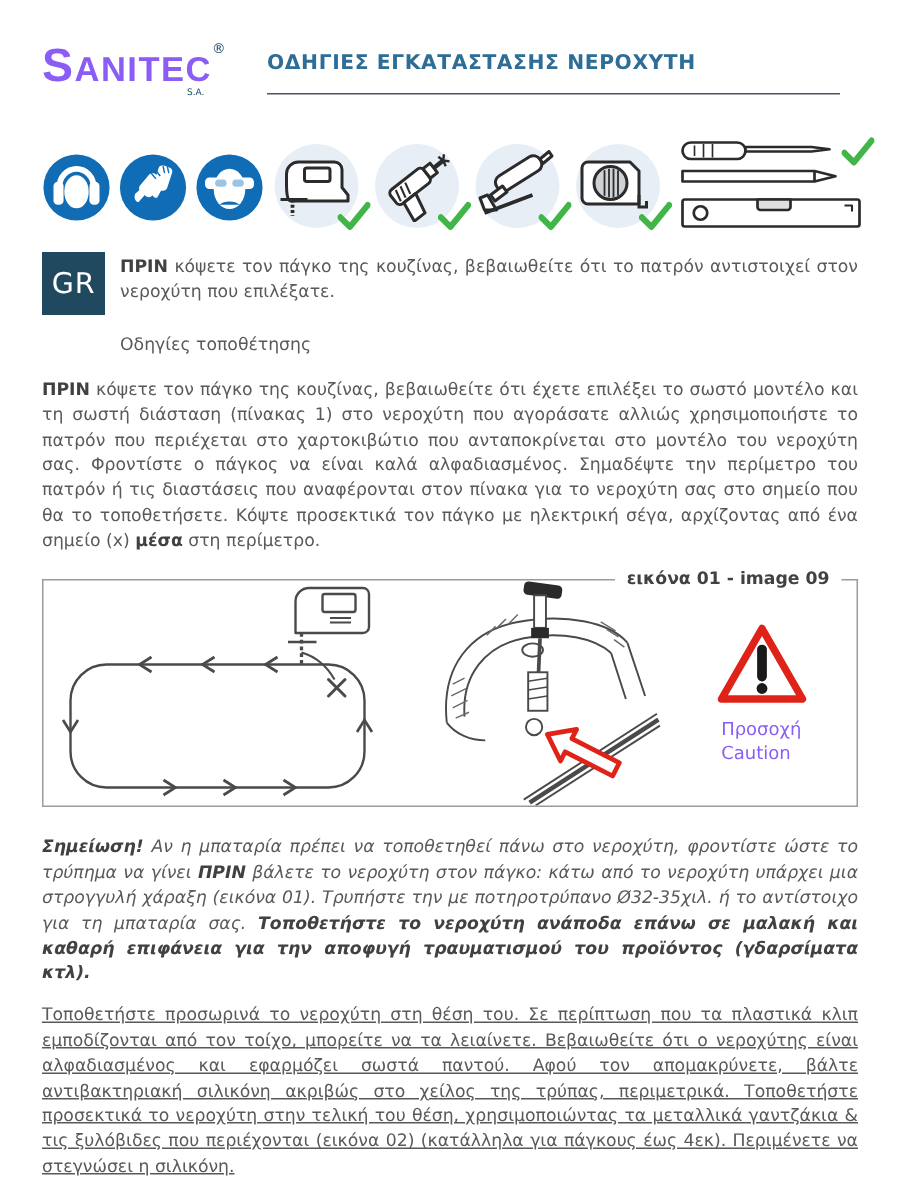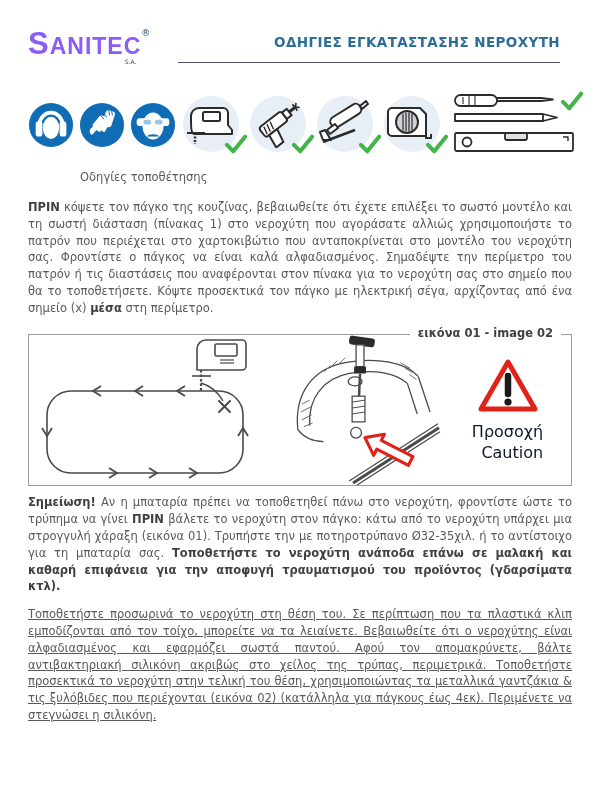--- a/index.html
+++ b/index.html
@@ -7,21 +7,21 @@
   body { font-family:"DejaVu Sans","Liberation Sans",sans-serif; }
   .page { position:relative; width:600px; height:800px; background:#fff; padding:26px 28px 0 28px; overflow:hidden; }
 
   
   .header { position:relative; height:58px; }
   .logo-wrap { position:absolute; left:0; top:0; color:#1d4a66; }
   .logo-text { display:inline-block; font-family:Liberation Sans, sans-serif; font-weight:bold; font-size:23px; letter-spacing:1px; color:#8b5cf6; }
   .logo-text::first-letter { font-size:31px; }
   .logo-reg { font-size:9px; vertical-align:top; position:relative; top:2px; }
   .logo-sa { display:block; font-size:6px; text-align:right; margin-top:-4px; padding-right:14px; color:#1d4a66; }
-  .doc-title { position:absolute; left:150px; right:12px; top:8px; text-align:right; color:#2d6d96; font-weight:bold; font-size:13.5px; letter-spacing:.4px; }
+  .doc-title { position:absolute; left:150px; right:12px; top:8px; text-align:left; color:#2d6d96; font-weight:bold; font-size:13.5px; letter-spacing:.4px; }
   .header-rule { position:absolute; left:150px; right:12px; top:36px; border-top:1.5px solid #4b5563; }
 
   
   .prec-heading { margin-top:14px; font-size:13.5px; color:#6d6e71; }
   .icons-row { margin-top:8px; height:66px; display:flex; align-items:center; gap:5px; }
   .safety-ic { width:46px; height:46px; flex:0 0 auto; }
   .tool-wrap { position:relative; width:62px; height:62px; flex:0 0 auto; }
   .tool-bg { position:absolute; left:2px; top:2px; width:56px; height:56px; border-radius:50%; background:#e7eef6; }
   .tool-svg { position:absolute; left:0; top:6px; width:58px; height:48px; }
   .check { position:absolute; width:22px; height:20px; right:-4px; bottom:2px; }
@@ -38,24 +38,24 @@
   .p1 { margin-top:15px; }
 
   
   .figure { position:relative; margin-top:18px; height:152px; border:1.5px solid #9b9b9b; }
   .fig-label { position:absolute; top:-9px; right:10px; background:#fff; padding:0 8px; font-size:11.5px; font-weight:bold; color:#414042; }
   .fig-inner { display:flex; height:100%; align-items:stretch; }
   .fig-diagram { position:relative; width:250px; flex:0 0 auto; }
   .diagram-caption { position:absolute; left:12px; top:8px; font-size:12px; color:#6d6e71; line-height:1.35; }
   .fig-photo { width:165px; flex:0 0 auto; }
   .fig-caution { flex:1; display:flex; flex-direction:column; align-items:center; justify-content:center; gap:6px; }
-  .caution-label { font-size:16px; color:#0f172a; text-align:right; line-height:1.35; }
-
-  
-  .note { margin-top:8px; }
+  .caution-label { font-size:12px; color:#8b5cf6; text-align:left; line-height:1.35; }
+
+  
+  .note { margin-top:18px; font-style:italic; }
   .p3 { margin-top:11px;text-decoration:underline; }
 </style>
 </head>
 <body>
 
 <div class="page">
 
   <div class="header">
     <div class="logo-wrap">
       <span class="logo-text">SANITEC</span><span class="logo-reg">®</span>
@@ -199,27 +199,31 @@
           <path d="M52 40 h22 v5 a2 2 0 0 1 -2 2 h-18 a2 2 0 0 1 -2 -2z" fill="#e0e0e0"></path>
           <path d="M110 44 h5 v4" fill="none" stroke-width="1.4"></path>
         </g>
       </svg>
       <svg class="check" style="right:2px; top:-2px; bottom:auto;" viewBox="0 0 24 22">
         <polyline points="2,12 9,19 22,3" fill="none" stroke="#42b549" stroke-width="4.5" stroke-linecap="round" stroke-linejoin="round"></polyline>
       </svg>
     </div>
   </div>
 
+  <div class="gr-row">
+    <div class="gr-box">GR</div>
+    <p class="gr-text"><b>ΠΡΙΝ</b><span> κόψετε τον πάγκο της κουζίνας, βεβαιωθείτε ότι το πατρόν αντιστοιχεί στον νεροχύτη που επιλέξατε.</span></p>
+  </div>
 
   <p class="sub-heading">Οδηγίες τοποθέτησης</p>
 
   <p class="para p1"><b>ΠΡΙΝ</b><span> κόψετε τον πάγκο της κουζίνας, βεβαιωθείτε ότι έχετε επιλέξει το σωστό μοντέλο και τη σωστή διάσταση (πίνακας 1) στο νεροχύτη που αγοράσατε αλλιώς χρησιμοποιήστε το πατρόν που περιέχεται στο χαρτοκιβώτιο που ανταποκρίνεται στο μοντέλο του νεροχύτη σας. Φροντίστε ο πάγκος να είναι καλά αλφαδιασμένος. Σημαδέψτε την περίμετρο του πατρόν ή τις διαστάσεις που αναφέρονται στον πίνακα για το νεροχύτη σας στο σημείο που θα το τοποθετήσετε. Κόψτε προσεκτικά τον πάγκο με ηλεκτρική σέγα, αρχίζοντας από ένα σημείο (x) </span><b>μέσα</b><span> στη περίμετρο.</span></p>
 
   <div class="figure">
-    <div class="fig-label">εικόνα 01 - image 02</div>
+    <div class="fig-label">εικόνα 01 - image 09</div>
     <div class="fig-inner">
 
       <div class="fig-diagram">
         <svg viewBox="0 0 250 149" width="250" height="149">
 
           <g fill="#fff" stroke="#4a4a4a" stroke-width="1.6" stroke-linejoin="round">
             <path d="M168 14 a9 9 0 0 1 9 -9 h36 a4 4 0 0 1 4 4 v22 a4 4 0 0 1 -4 4 h-45z"></path>
             <rect x="186" y="9" width="22" height="12" rx="1.5"></rect>
           </g>
           <g stroke="#4a4a4a" stroke-width="1.2">

